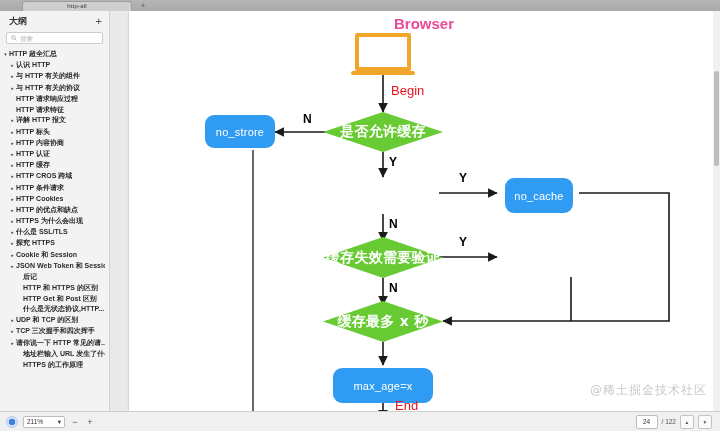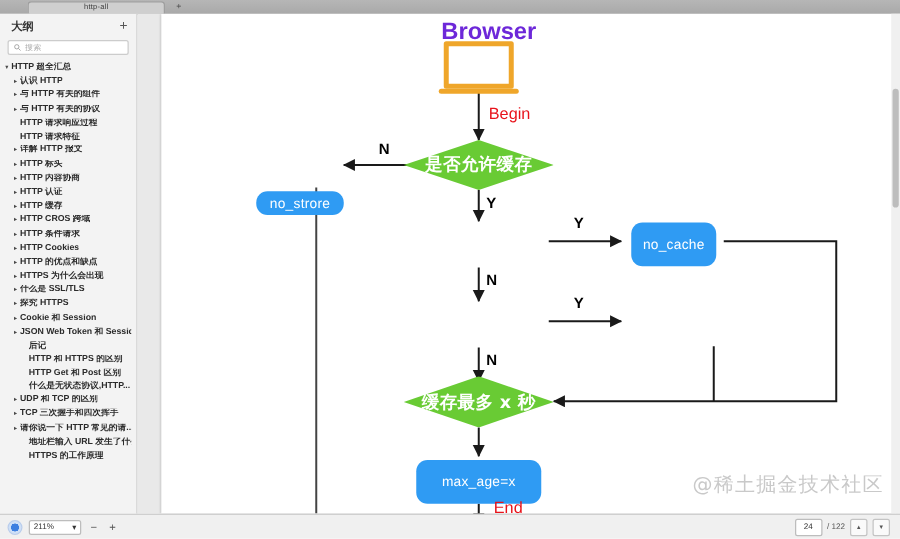--- a/index.html
+++ b/index.html
@@ -105,35 +105,36 @@
   }
   .lbl-yn{
     position:absolute;font-size:12px;font-weight:700;color:#000;
     font-family:"Liberation Sans",sans-serif;
   }
   .lbl-red{
     position:absolute;font-size:13px;font-weight:400;color:#e8131b;
     font-family:"Liberation Sans",sans-serif;
   }
   .title-browser{
-    position:absolute;font-size:19px;font-weight:700;color:#6d28d9;
+    position:absolute;font-size:15px;font-weight:700;color:#ec4899;
     font-family:"Liberation Sans",sans-serif;
+    margin-left:41px;
   }
   .laptop{position:absolute;}
   .laptop .screen{
     position:absolute;left:4px;top:0;width:56px;height:38px;
     border:4px solid #efa62a;border-radius:2px;box-sizing:border-box;background:#fff;
   }
   .laptop .base{
     position:absolute;left:0;bottom:0;width:64px;height:4px;
     background:#efa62a;border-radius:2px;
   }
   .wm{
     position:absolute;right:10px;bottom:12px;
-    font-size:16px;color:#c9c9c9;letter-spacing:1px;
+    font-size:12px;color:#c9c9c9;letter-spacing:1px;
     font-family:"DejaVu Sans","Liberation Sans",sans-serif;
   }
 
   
   .statusbar{
     position:absolute;left:0;bottom:0;width:720px;height:20px;
     background:#f0f0f0;border-top:1px solid #cfcfcf;
     display:flex;align-items:center;box-sizing:border-box;
   }
   .sb-left{display:flex;align-items:center;padding-left:6px;gap:5px;}
@@ -355,31 +356,35 @@
 
         <div class="lbl-red" style="left:262px;top:72px;">Begin</div>
 
         <div class="diamond-wrap" style="left:194px;top:101px;width:120px;height:40px;">
           <div class="diamond"></div>
           <div class="diamond-txt">是否允许缓存</div>
         </div>
         <div class="lbl-yn" style="left:174px;top:101px;">N</div>
         <div class="lbl-yn" style="left:260px;top:144px;">Y</div>
 
-        <div class="node-box rect" style="left:76px;top:104px;width:70px;height:19px;margin-top:38px;">
+        <div class="node-box rect" style="left:76px;top:104px;width:70px;height:33px;">
           <span>no_strore</span>
         </div>
 
         <div class="lbl-yn" style="left:330px;top:160px;">Y</div>
         <div class="lbl-yn" style="left:260px;top:206px;">N</div>
 
         <div class="node-box rect" style="left:376px;top:167px;width:68px;height:35px;">
           <span>no_cache</span>
         </div>
 
+        <div class="diamond-wrap" style="left:194px;top:226px;width:120px;height:41px;">
+          <div class="diamond"></div>
+          <div class="diamond-txt">缓存失效需要验证</div>
+        </div>
         <div class="lbl-yn" style="left:330px;top:224px;">Y</div>
         <div class="lbl-yn" style="left:260px;top:270px;">N</div>
 
 
         <div class="diamond-wrap" style="left:194px;top:290px;width:120px;height:41px;text-align:right;">
           <div class="diamond"></div>
           <div class="diamond-txt">缓存最多 x 秒</div>
         </div>
 
         <div class="node-box rect" style="left:204px;top:357px;width:100px;height:35px;">

